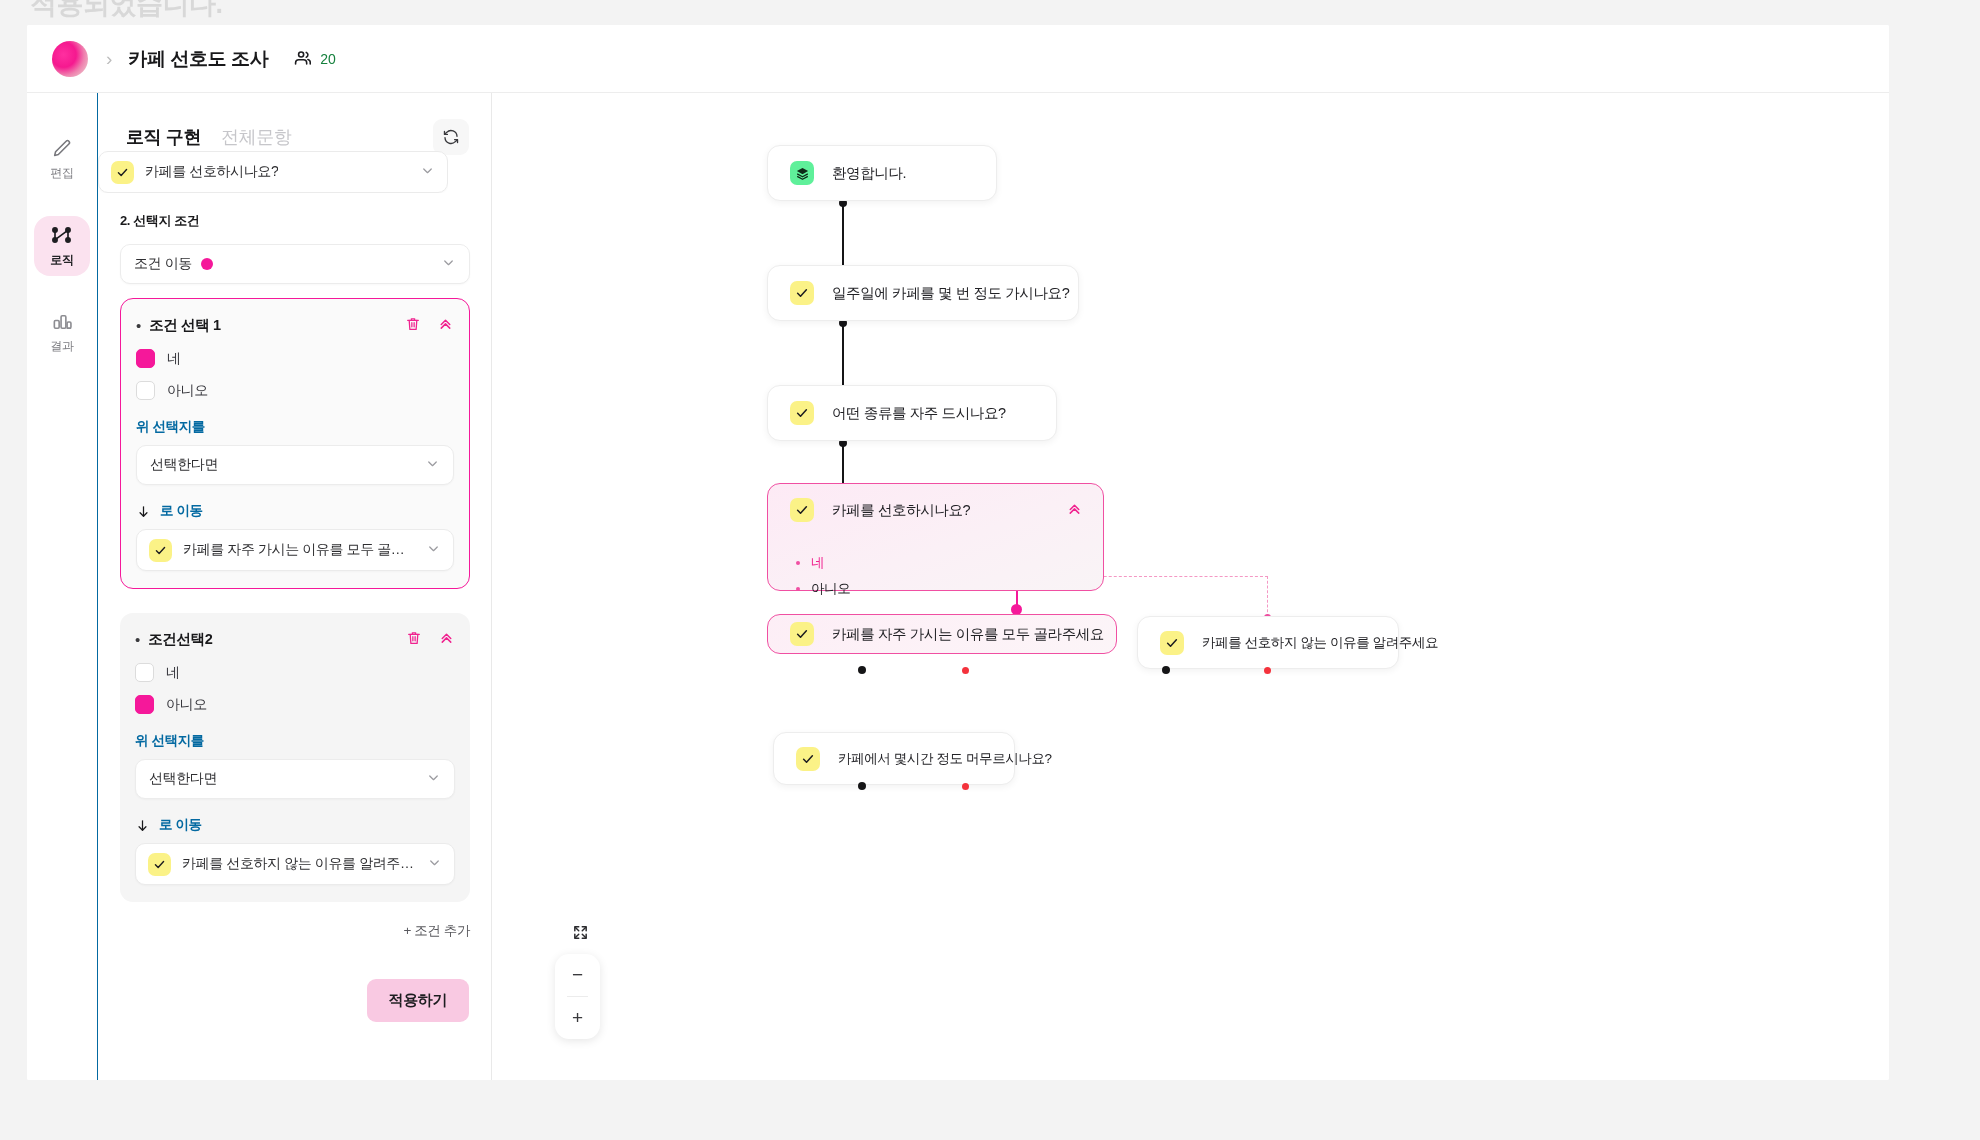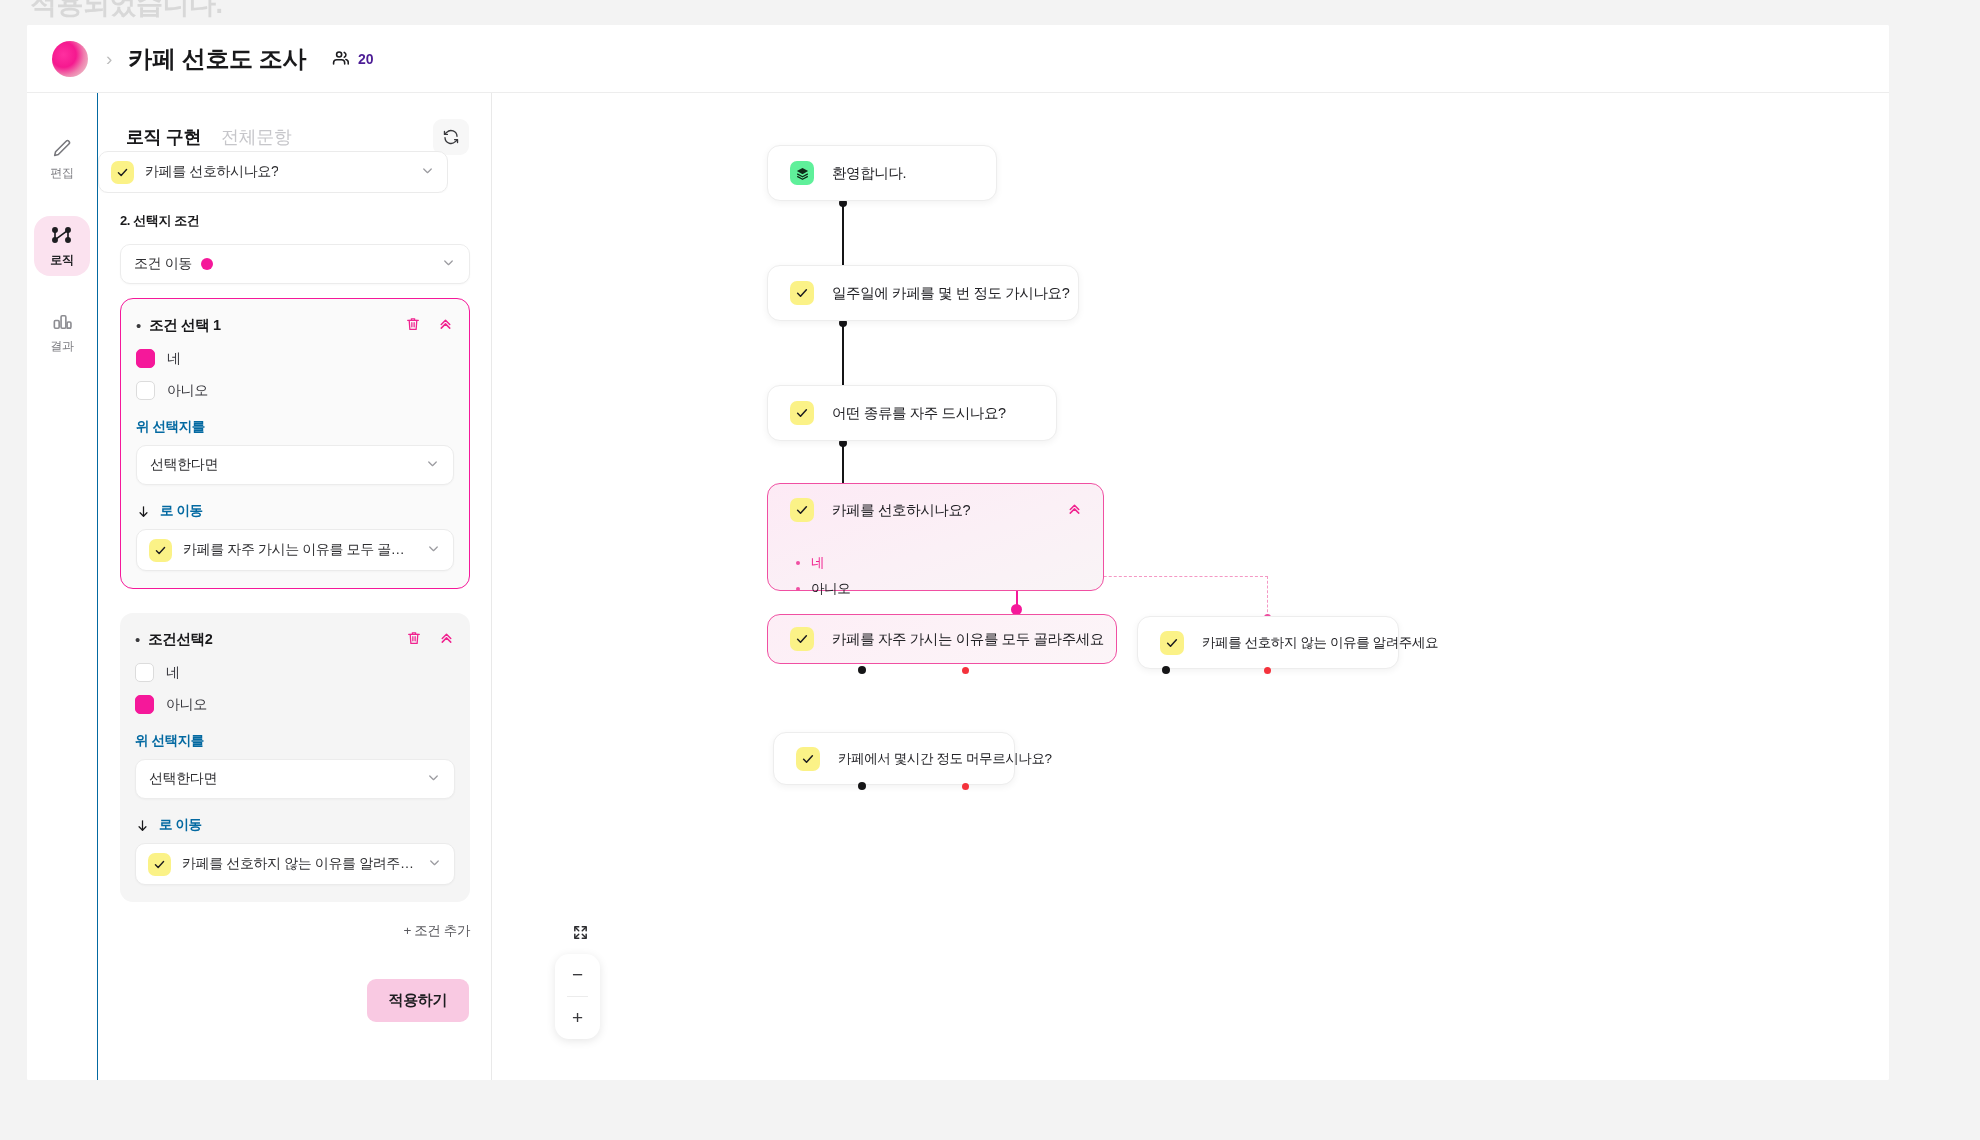--- a/index.html
+++ b/index.html
@@ -26,23 +26,23 @@
     position: absolute; left: 0; top: 0; width: 1862px; height: 68px;
     border-bottom: 1px solid #ededed; background: #fff;
     display: flex; align-items: center; padding-left: 25px;
   }
   .brand-orb {
     width: 36px; height: 36px; border-radius: 50%;
     background: radial-gradient(circle at 32% 38%, #ff2fa0 0%, #f5198f 38%, #ef7fae 62%, #ece3d6 100%);
     flex: 0 0 auto;
   }
   .chev-sep { margin: 0 16px 0 18px; color: #bdbdbd; font-size: 19px; line-height: 1; }
-  .proj-title { font-size: 24px; font-weight: 700; color: #19191b; letter-spacing: -0.4px; }
+  .proj-title { font-size: 19px; font-weight: 700; color: #19191b; letter-spacing: -0.4px; }
   .people-wrap { display: flex; align-items: center; margin-left: 26px; gap: 7px; }
-  .people-count { font-size: 14px; color: #4c1d95; font-weight: 700; text-align: center; }
+  .people-count { font-size: 14px; color: #15803d; font-weight: 400; text-align: center; }
   
   .rail {
     position: absolute; left: 0; top: 68px; width: 71px; height: 987px;
     background: #fff; border-right: 1px solid #0369a1;
     display: flex; flex-direction: column; align-items: center; padding-top: 37px; gap: 26px;
   }
   .rail-item {
     width: 56px; height: 60px; border-radius: 13px;
     display: flex; flex-direction: column; align-items: center; justify-content: center;
     gap: 5px; cursor: pointer;
@@ -440,21 +440,21 @@
           <span class="tiny-dot"></span>
           <span>네</span>
         </li>
         <li class="opt-item dark">
           <span class="tiny-dot"></span>
           <span>아니오</span>
         </li>
       </ul>
     </div>
 
-    <div class="node pink-outline" style="left:275px; top:521px; width:350px; height:50px;">
+    <div class="node pink-outline" style="left:275px; top:521px; width:350px; height:40px;">
       <span class="icon-sq yellow">
         <svg width="14" height="14" viewBox="0 0 24 24" fill="none" stroke="#1d1d20" stroke-width="2.6" stroke-linecap="round" stroke-linejoin="round">
             <path d="M4.5 12.5 9.5 17.5 19.5 6.5"></path>
           </svg>
       </span>
       <span class="n-label">카페를 자주 가시는 이유를 모두 골라주세요</span>
     </div>
     <div class="port black" style="left:366px; top:573px;"></div>
     <div class="port red" style="left:470px; top:574px;"></div>
 

